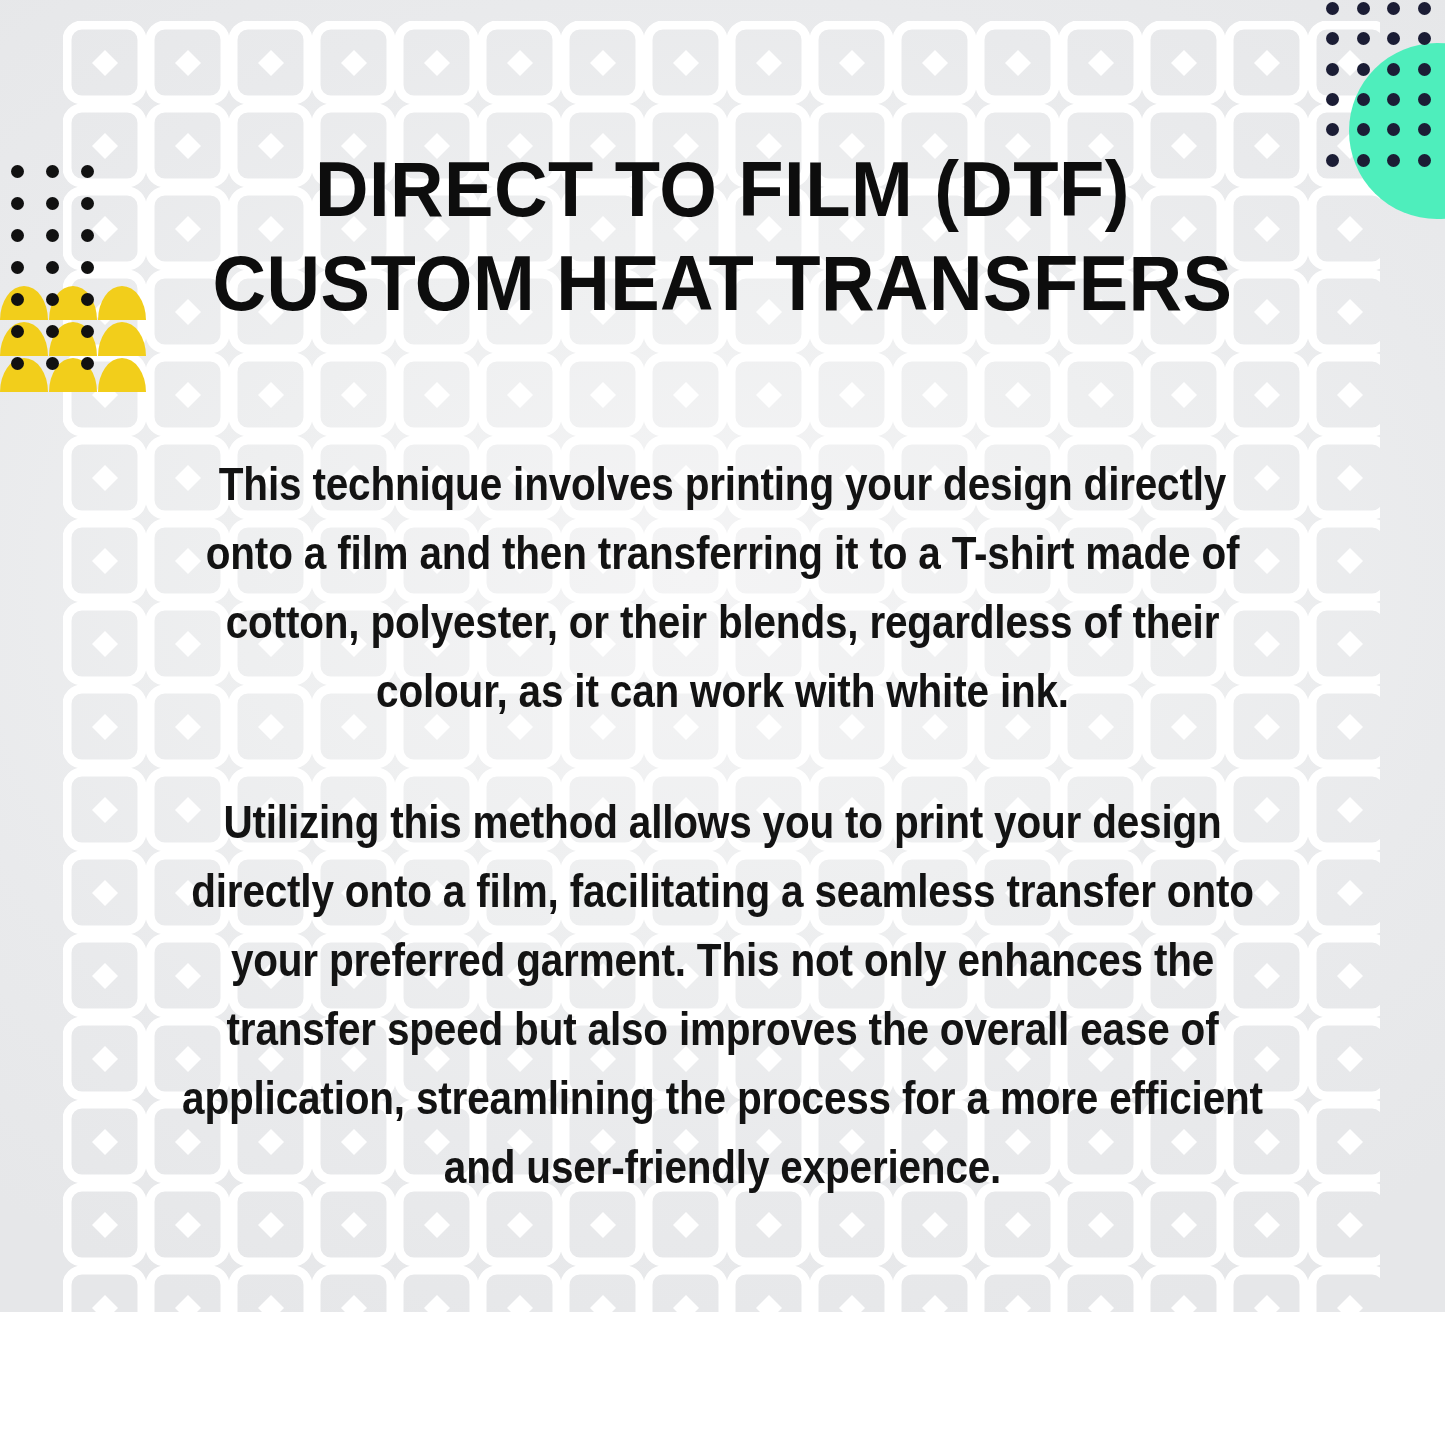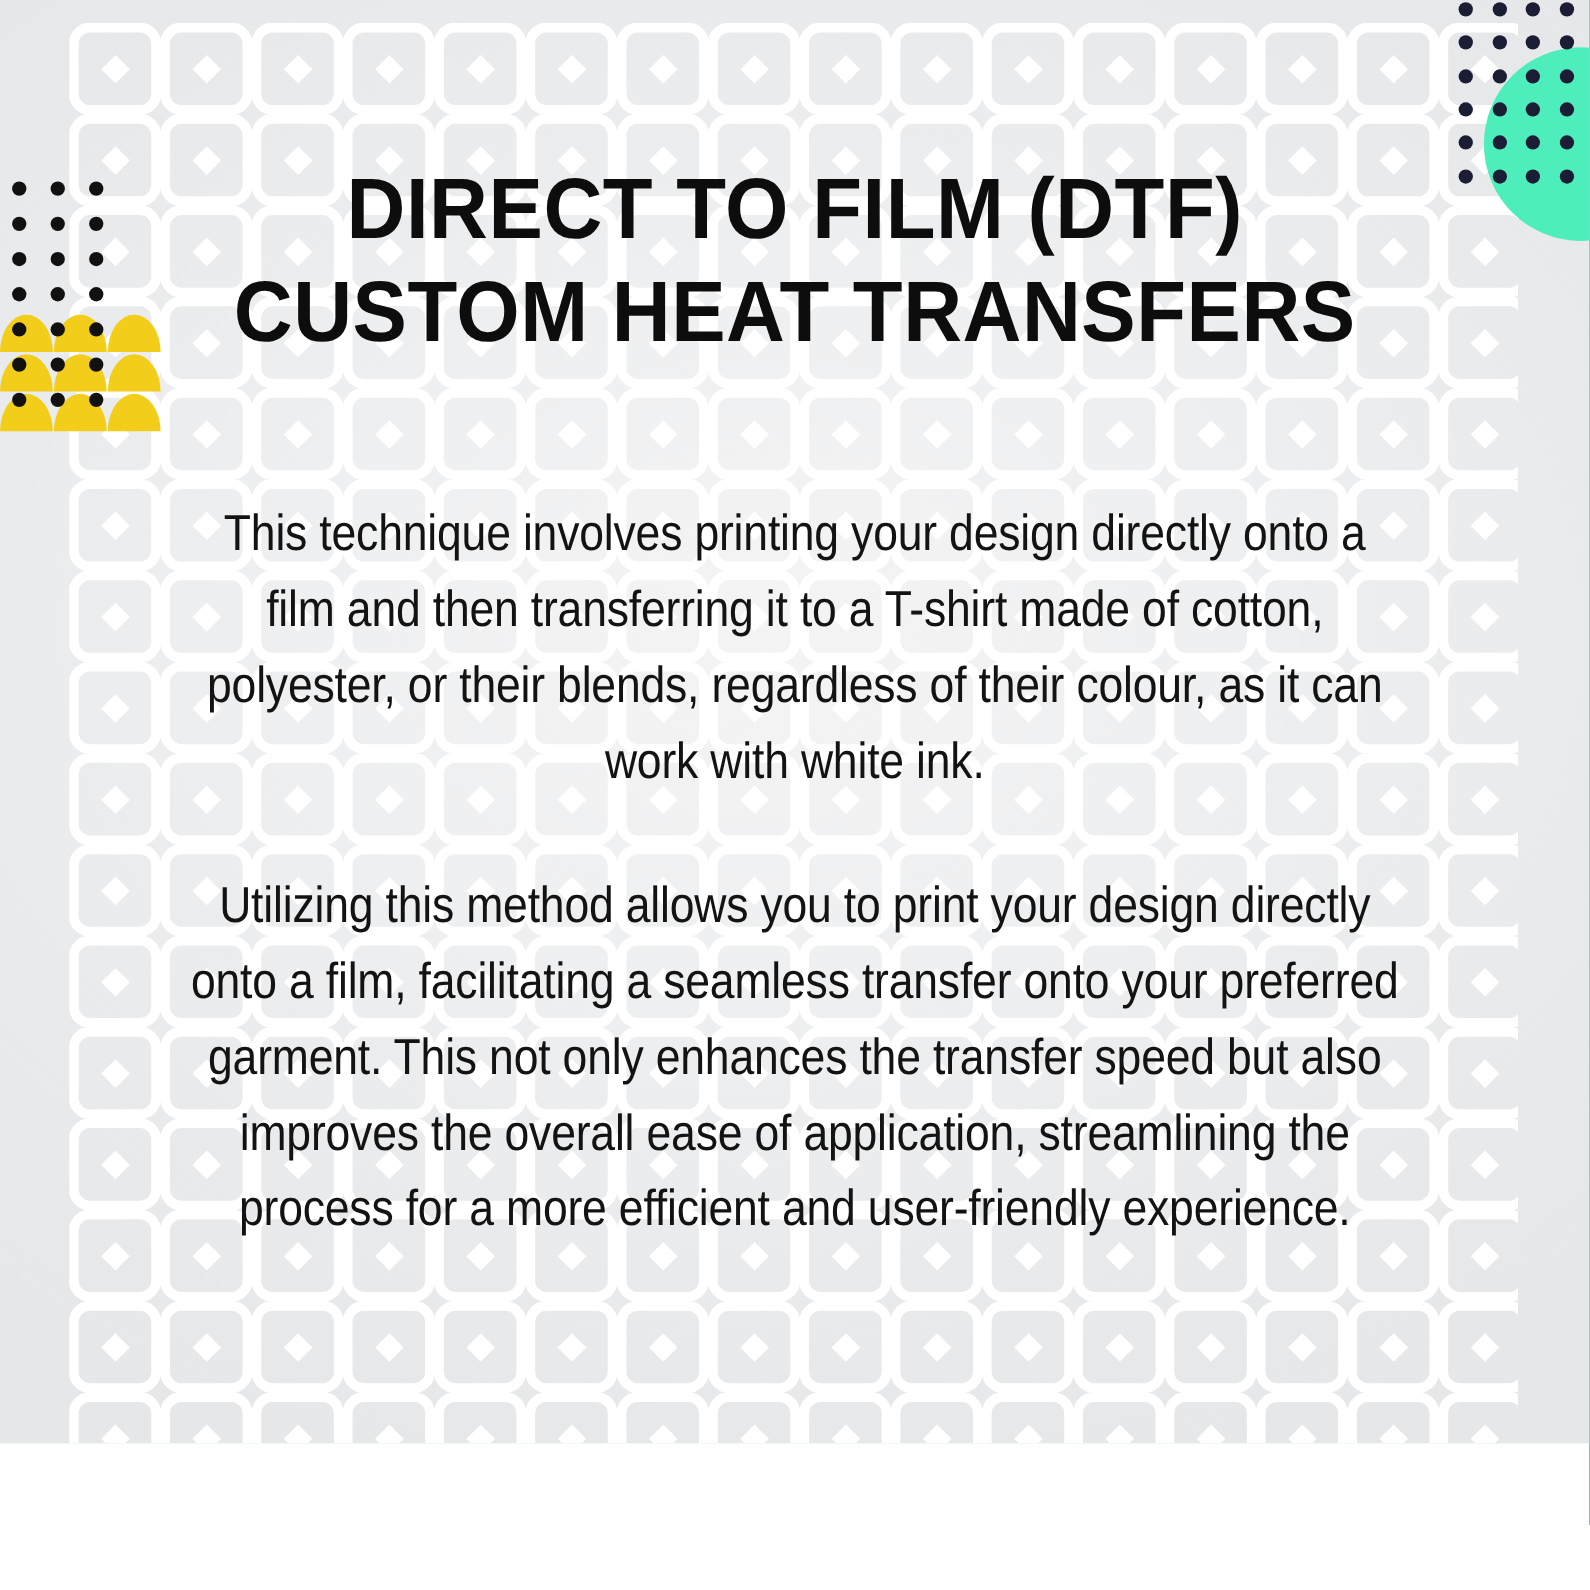--- a/index.html
+++ b/index.html
@@ -6,21 +6,21 @@
   html, body {
     margin: 0;
     padding: 0;
     background: #ffffff;
   }
   #canvas {
     position: relative;
     width: 1445px;
     height: 1312px;
     overflow: hidden;
-    background: #0f766e;
+    background: #fca5a5;
     font-family: "Liberation Sans", sans-serif;
   }
 
   
   .bg-sheen {
     position: absolute;
     inset: 0;
     background:
       radial-gradient(ellipse 75% 62% at 48% 44%, #f4f4f5 0%, #eeeff0 42%, #e9eaec 72%, #e6e7e9 100%);
     pointer-events: none;
@@ -59,20 +59,21 @@
   }
 
   
   .body-block {
     position: absolute;
     left: 95px;
     width: 1255px;
     top: 450px;
     z-index: 6;
     text-align: center;
+    font-weight: bold;
   }
   .para {
     font-family: "Liberation Sans Narrow", "Liberation Sans", sans-serif;
     font-size: 46px;
     line-height: 69px;
     color: #131313;
     margin: 0;
     transform: scaleX(0.88);
     transform-origin: center top;
     letter-spacing: -0.2px;

